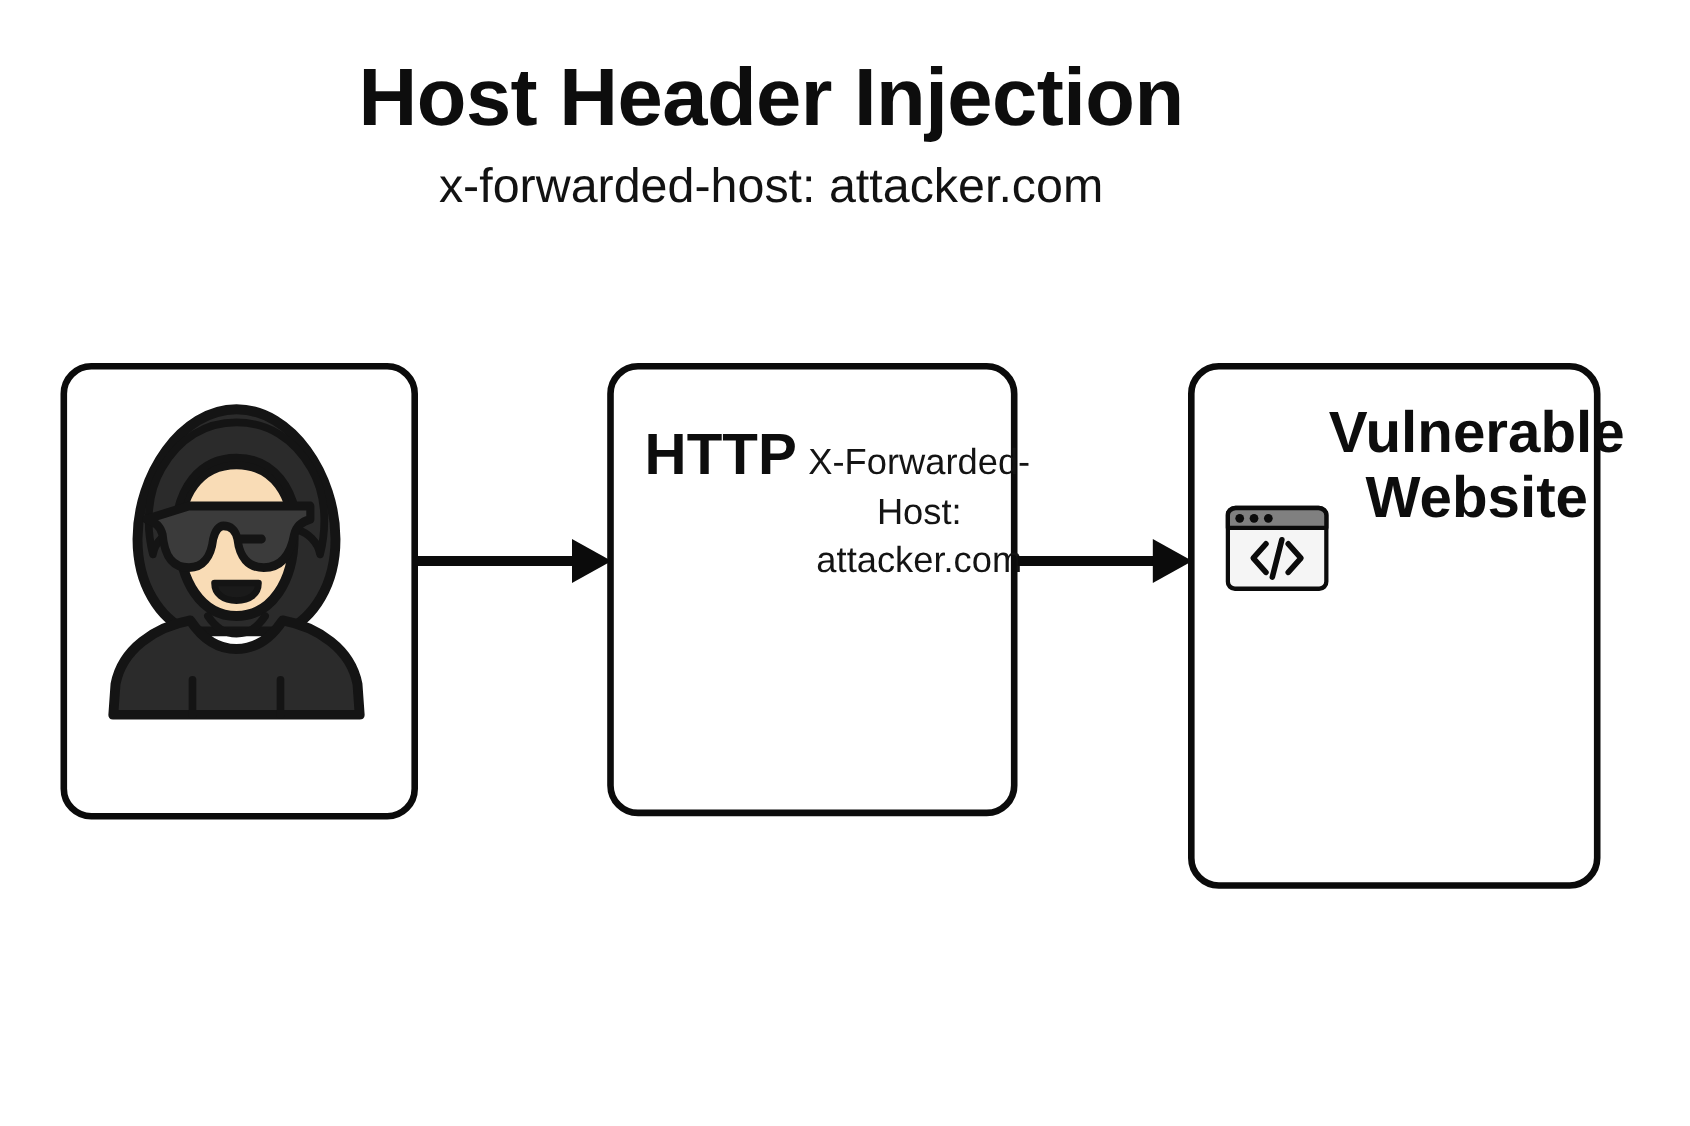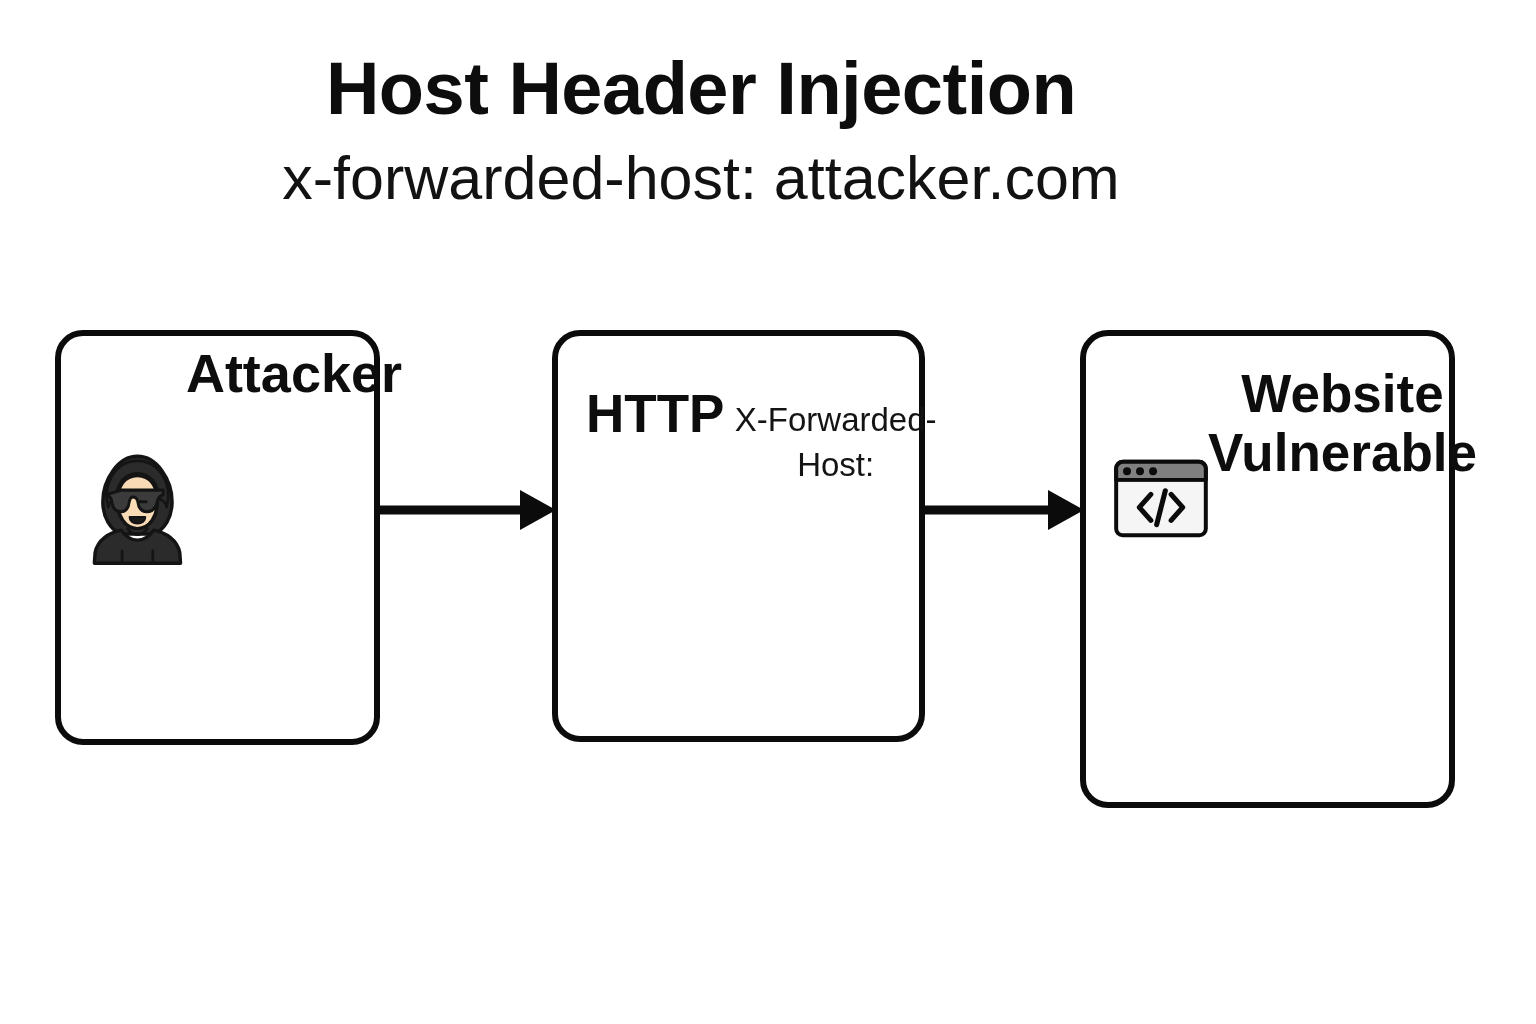--- a/index.html
+++ b/index.html
@@ -26,21 +26,21 @@
   }
   #title {
     font-size: 74px;
     font-weight: 700;
     letter-spacing: -0.5px;
     line-height: 1.0;
     color: #0d0d0d;
   }
   #subtitle {
     margin-top: 22px;
-    font-size: 61px;
+    font-size: 44px;
     font-weight: 400;
     line-height: 1.0;
     color: #121212;
   }
 
   
   #flow {
     position: absolute;
     left: 0;
     top: 0;
@@ -206,36 +206,36 @@
                  L 14 286
                  L 238 286
                  L 236 258
                  C 230 226, 200 206, 168 200
                  C 156 218, 142 226, 126 226
                  C 110 226, 96 218, 84 200 Z" fill="#2b2b2b" stroke="#141414" stroke-width="9" stroke-linejoin="round"></path>
 
         <line x1="86" y1="254" x2="86" y2="286" stroke="#141414" stroke-width="7" stroke-linecap="round"></line>
         <line x1="166" y1="254" x2="166" y2="286" stroke="#141414" stroke-width="7" stroke-linecap="round"></line>
       </svg>
-      <div id="attacker-label">Attacker</div>
     </div>
   </div>
 
   <svg class="arrow-svg" id="arrow-1" viewBox="0 0 176 48">
     <line x1="0" y1="24" x2="146" y2="24" stroke="#0b0b0b" stroke-width="9"></line>
     <polygon points="140,4 176,24 140,44" fill="#0b0b0b"></polygon>
   </svg>
 
   <div class="node-box" id="box-request">
     <div class="node-inner">
       <div id="request-title">
         <div>HTTP</div>
       </div>
       <div id="request-header-line">
         <div>X-Forwarded-Host:</div>
+        <div>attacker.com</div>
       </div>
     </div>
   </div>
 
   <svg class="arrow-svg" id="arrow-2" viewBox="0 0 159 48">
     <line x1="0" y1="24" x2="129" y2="24" stroke="#0b0b0b" stroke-width="9"></line>
     <polygon points="123,4 159,24 123,44" fill="#0b0b0b"></polygon>
   </svg>
 
   <div class="node-box" id="box-website">
@@ -252,19 +252,19 @@
         <circle cx="72" cy="32" r="11" fill="#0b0b0b"></circle>
         <circle cx="108" cy="32" r="11" fill="#0b0b0b"></circle>
 
         <g stroke="#0b0b0b" stroke-width="14" stroke-linecap="round" stroke-linejoin="round" fill="none">
           <polyline points="102,96 70,132 102,168"></polyline>
           <line x1="142" y1="86" x2="118" y2="180"></line>
           <polyline points="158,96 190,132 158,168"></polyline>
         </g>
       </svg>
       <div id="website-label">
+        <div>Vulnerable</div>
         <div>Website</div>
-        <div>Vulnerable</div>
       </div>
     </div>
   </div>
 
 </div>
 
 </body></html>

